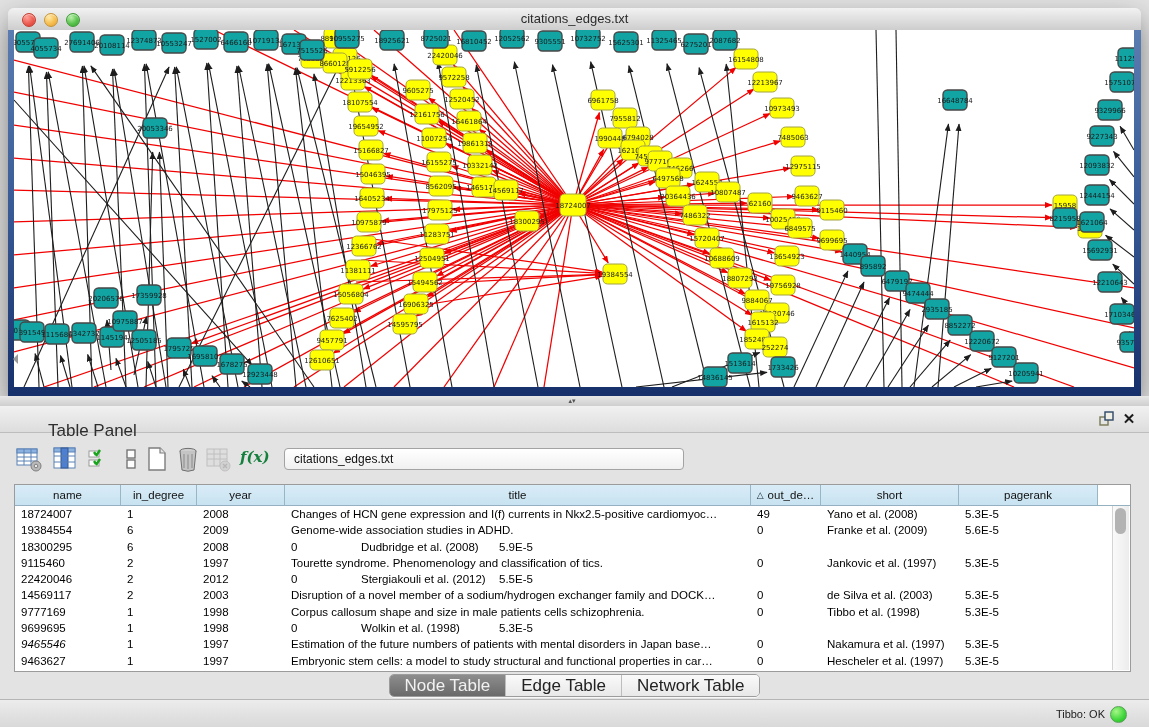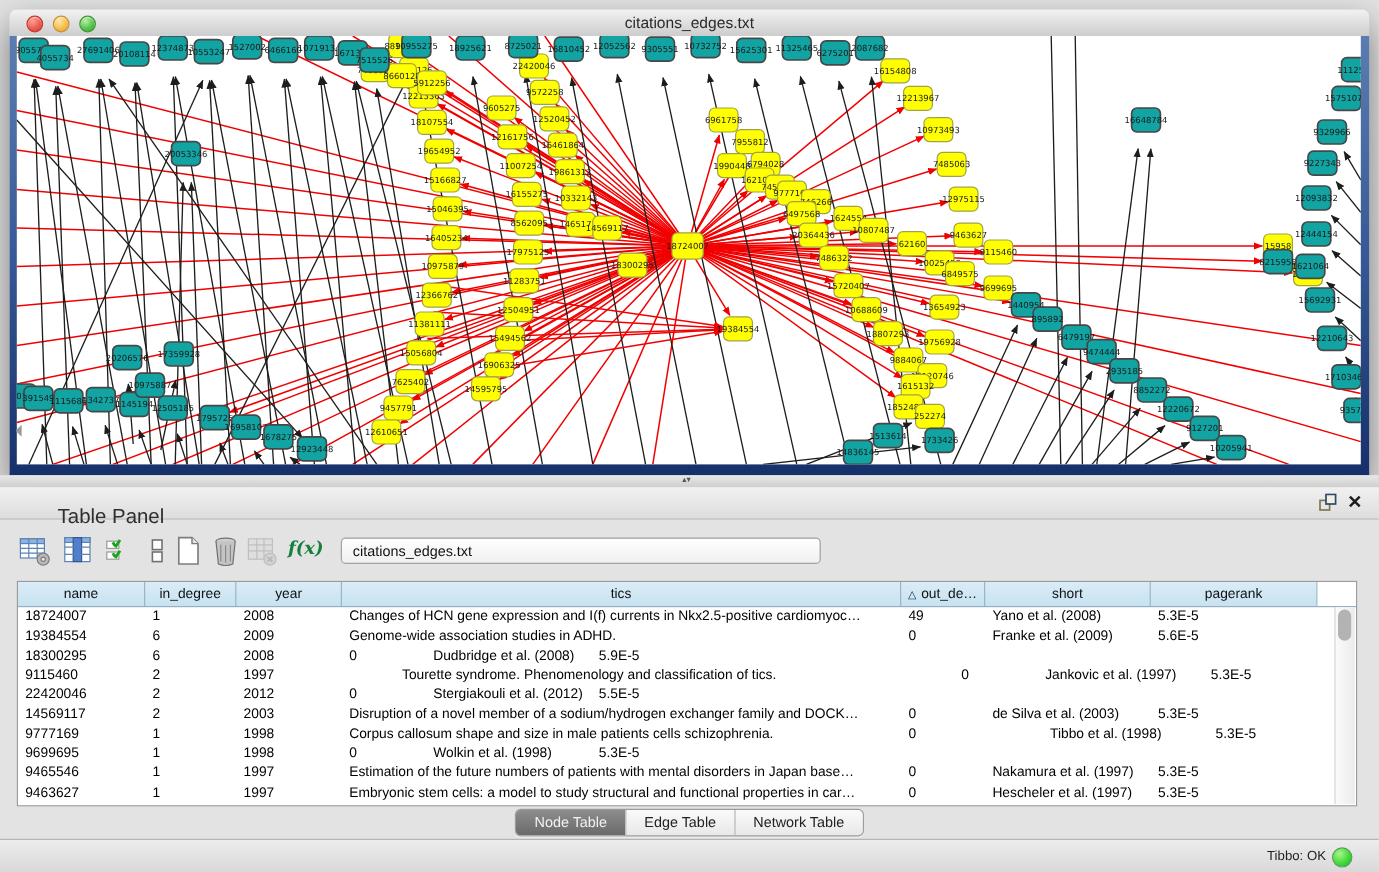--- a/index.html
+++ b/index.html
@@ -55,21 +55,21 @@
   .th-fill{flex:1;background:#fff;}
   .tr{display:flex;height:16.3px;line-height:16.3px;}
   .td{box-sizing:border-box;padding-left:6px;font-size:11.5px;color:#000;overflow:hidden;white-space:nowrap;flex:none;}
   .vscroll{position:absolute;right:1px;top:21px;width:16px;height:164px;
            background:linear-gradient(90deg,#fafafa,#ececec);border-left:1px solid #d4d4d4;}
   .vthumb{position:absolute;left:2px;top:2px;width:11px;height:26px;border-radius:6px;background:#b3b3b3;}
   
   .tabsrow{position:absolute;left:0;top:266px;width:100%;height:27px;display:flex;justify-content:center;align-items:center;}
   .seg{display:flex;height:21px;border:1px solid #9c9c9c;border-radius:5px;overflow:hidden;
        box-shadow:0 1px 0 rgba(255,255,255,.7);}
-  .tab{padding:0 15px;line-height:21px;font-size:12px;color:#222;background:linear-gradient(#fafafa,#e8e8e8);
+  .tab{padding:0 15px;line-height:21px;font-size:17px;color:#222;background:linear-gradient(#fafafa,#e8e8e8);
        border-left:1px solid #bdbdbd;}
   .tab:first-child{border-left:none;}
   .tab.sel{background:linear-gradient(#8d8d8d,#6a6a6a);color:#f2f2f2;}
   
   .statusbar{position:absolute;left:0;top:699px;width:100%;height:28px;
              background:linear-gradient(#ececec,#d8d8d8);border-top:1px solid #b5b5b5;}
   .mem{position:absolute;right:44px;top:0;line-height:28px;font-size:11px;color:#222;}
   .memdot{position:absolute;right:22px;top:6px;width:15px;height:15px;border-radius:50%;
           border:1px solid #57a156;background:radial-gradient(circle at 35% 30%,#a6f787,#3ed63a 60%,#22b122);}
   
@@ -647,21 +647,21 @@
         <div class="th" style="width: 106px;">
           <span>name</span>
         </div>
         <div class="th" style="width: 76px;">
           <span>in_degree</span>
         </div>
         <div class="th" style="width: 88px;">
           <span>year</span>
         </div>
         <div class="th" style="width: 466px;">
-          <span>tics</span>
+          <span>title</span>
         </div>
         <div class="th" style="width: 70px;">
           <span class="tri">△</span>
           <span>out_de…</span>
         </div>
         <div class="th" style="width: 138px;">
           <span>short</span>
         </div>
         <div class="th" style="width: 139px;">
           <span>pagerank</span>
@@ -692,21 +692,21 @@
           <div class="td" style="width: 76px;">6</div>
           <div class="td" style="width: 88px;">2008</div>
           <div class="td" style="width: 70px;">0</div>
           <div class="td" style="width: 138px;">Dudbridge et al. (2008)</div>
           <div class="td" style="width: 139px;">5.9E-5</div>
         </div>
         <div class="tr">
           <div class="td" style="width: 106px;">9115460</div>
           <div class="td" style="width: 76px;">2</div>
           <div class="td" style="width: 88px;">1997</div>
-          <div class="td" style="width: 466px; margin-left: 44px;">Tourette syndrome. Phenomenology and classification of tics.</div>
+          <div class="td" style="width: 466px;">Tourette syndrome. Phenomenology and classification of tics.</div>
           <div class="td" style="width: 70px;">0</div>
           <div class="td" style="width: 138px;">Jankovic et al. (1997)</div>
           <div class="td" style="width: 139px;">5.3E-5</div>
         </div>
         <div class="tr">
           <div class="td" style="width: 106px;">22420046</div>
           <div class="td" style="width: 76px;">2</div>
           <div class="td" style="width: 88px;">2012</div>
           <div class="td" style="width: 70px;">0</div>
           <div class="td" style="width: 138px;">Stergiakouli et al. (2012)</div>
@@ -720,33 +720,33 @@
           <div class="td" style="width: 70px;">0</div>
           <div class="td" style="width: 138px;">de Silva et al. (2003)</div>
           <div class="td" style="width: 139px;">5.3E-5</div>
         </div>
         <div class="tr">
           <div class="td" style="width: 106px;">9777169</div>
           <div class="td" style="width: 76px;">1</div>
           <div class="td" style="width: 88px;">1998</div>
           <div class="td" style="width: 466px;">Corpus callosum shape and size in male patients cells schizophrenia.</div>
           <div class="td" style="width: 70px;">0</div>
-          <div class="td" style="width: 138px; margin-left: 48px;">Tibbo et al. (1998)</div>
+          <div class="td" style="width: 138px;">Tibbo et al. (1998)</div>
           <div class="td" style="width: 139px;">5.3E-5</div>
         </div>
         <div class="tr">
           <div class="td" style="width: 106px;">9699695</div>
           <div class="td" style="width: 76px;">1</div>
           <div class="td" style="width: 88px;">1998</div>
           <div class="td" style="width: 70px;">0</div>
           <div class="td" style="width: 138px;">Wolkin et al. (1998)</div>
           <div class="td" style="width: 139px;">5.3E-5</div>
         </div>
         <div class="tr">
-          <div class="td" style="width: 106px;">9465546</div>
+          <div class="td" style="width: 106px; font-style: italic;">9465546</div>
           <div class="td" style="width: 76px;">1</div>
           <div class="td" style="width: 88px;">1997</div>
           <div class="td" style="width: 466px;">Estimation of the future numbers of patients with mental disorders in Japan base…</div>
           <div class="td" style="width: 70px;">0</div>
           <div class="td" style="width: 138px;">Nakamura et al. (1997)</div>
           <div class="td" style="width: 139px;">5.3E-5</div>
         </div>
         <div class="tr">
           <div class="td" style="width: 106px;">9463627</div>
           <div class="td" style="width: 76px;">1</div>

